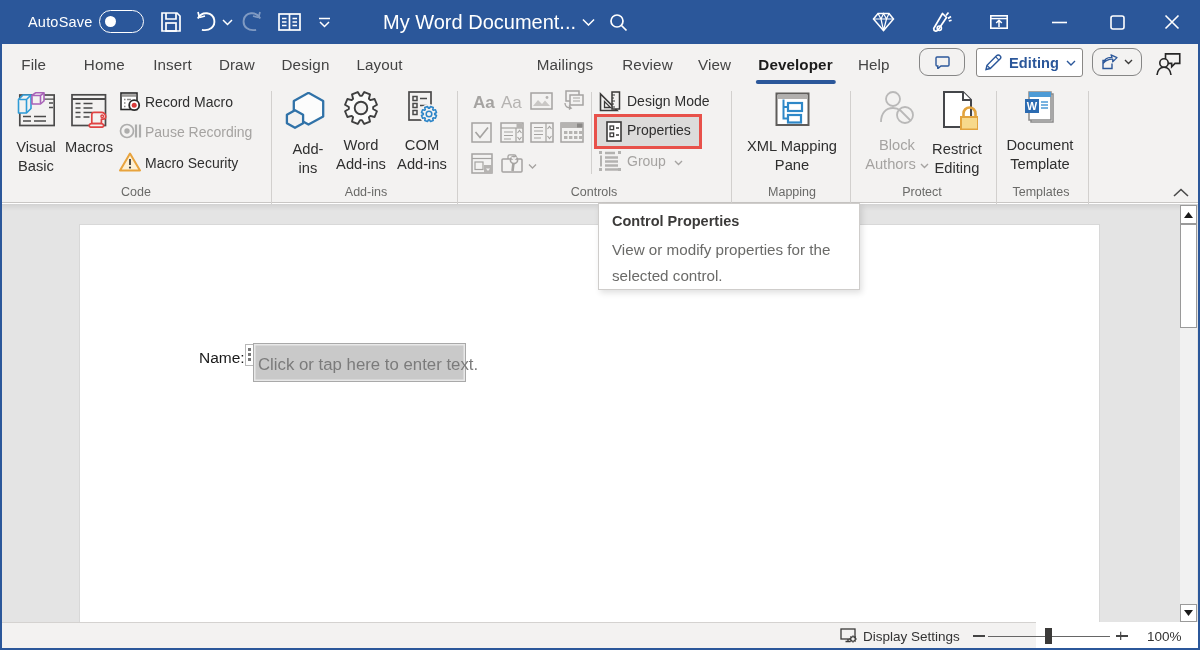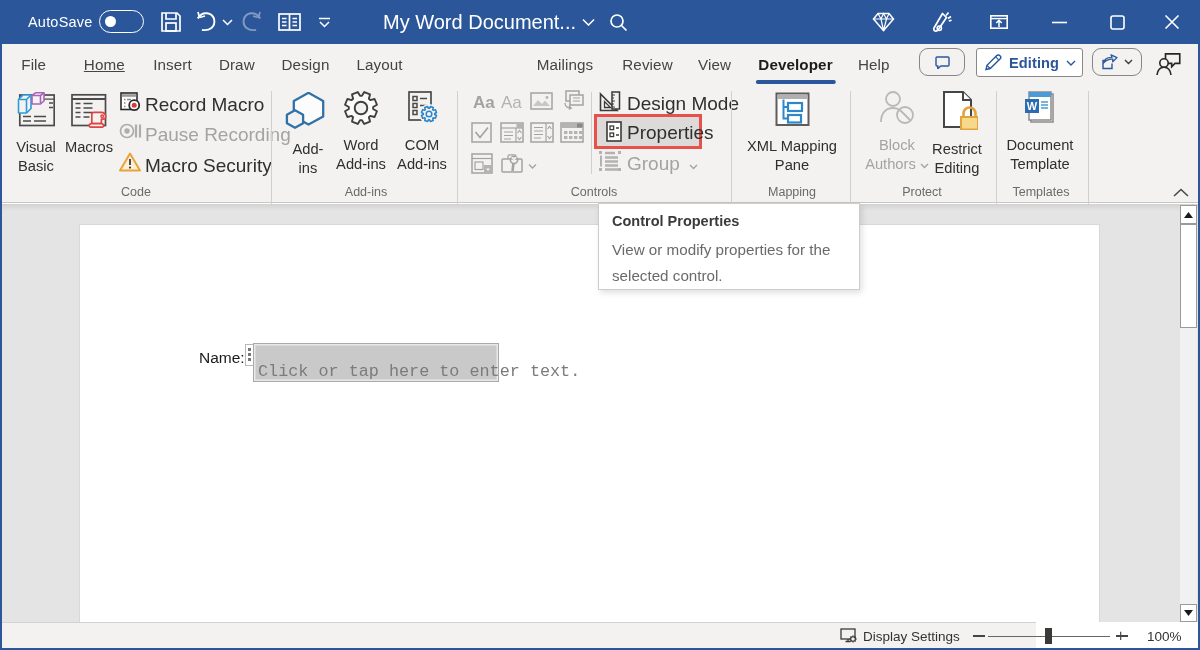--- a/index.html
+++ b/index.html
@@ -26,40 +26,40 @@
 .tab.sel::after { content:""; position:absolute; left:-3px; right:-3px; bottom:0.5px;
   height:3.5px; background:#2b579a; border-radius:2px; }
 
 .ribbon { position:absolute; left:0; top:84px; width:1200px; height:119px;
   background:#f3f2f1; border-bottom:1px solid #c8c6c4; }
 .grp-sep { position:absolute; top:7px; height:172px; width:1px; background:#d2d0ce; }
 .grp-label { position:absolute; top:101px; font-size:12.5px; color:#6a6a68;
   text-align:center; white-space:nowrap; transform:translateX(-50%); }
 .bigbtn { position:absolute; top:4px; width:70px; text-align:center; }
 .bigbtn .bl { font-size:14.7px; color:#2f2f2f; line-height:19.5px; margin-top:9.5px; white-space:nowrap; }
-.smalltxt { font-size:19px; color:#2f2f2f; }
+.smalltxt { font-size:14px; color:#2f2f2f; }
 .gray { color:#a5a3a1 !important; }
 
 .docarea { position:absolute; left:0; top:204px; width:1200px; height:418px;
   background:#e4e4e4; }
 .page { position:absolute; left:79px; top:20px; width:1021px; height:398px;
   background:#fff; border:1px solid #d8d8d8; border-bottom:none; }
 .vscroll { position:absolute; left:1180px; top:1px; width:17px; height:417px;
   background:#f1f1f1; }
 
 .tooltip { position:absolute; left:598px; top:-1px; width:262px; height:87px;
   background:#fff; border:1px solid #cfcdcb; box-shadow:2px 3px 6px rgba(0,0,0,.12);
   padding:9px 13px; }
 .tooltip h4 { font-size:14.5px; color:#3b3a39; margin-bottom:7px; line-height:17px; }
 .tooltip p { font-size:15.2px; color:#6a6a68; line-height:26px; }
 .nametxt { font-size:15.5px; color:#1a1a1a; }
 .cc-handle { width:9px; height:22px; background:#fff; border:1px solid #b8b8b8;
   display:flex; align-items:center; justify-content:center; }
-.cc-box { width:246px; height:39px; background:#c9c9c9; border:1px solid #a9a9a9;
-  box-shadow:inset 0 0 0 1.5px #e8e8e8; display:flex; align-items:flex-end;font-family:Liberation Mono, monospace; }
+.cc-box { width:213px; height:39px; background:#c9c9c9; border:1px solid #a9a9a9;
+  box-shadow:inset 0 0 0 1.5px #e8e8e8; display:flex; align-items:center; }
 .cc-box span { font-size:16.8px; color:#7b7b7b; padding:4px 0 0 4px; white-space:nowrap; }
 
 .statusbar { position:absolute; left:0; top:622px; width:1036px; height:26px;
   background:#f3f2f1; border-top:1px solid #d4d2d0; font-size:13.5px; color:#333; }
 .bluestrip { position:absolute; left:0; top:648px; width:1200px; height:2px; background:#2b579a; }
 svg { display:block; }
 </style>
 </head>
 <body>
 
@@ -147,21 +147,21 @@
     </div>
   <div class="tb-item" style="left:1164px;">
       <svg width="16" height="16" viewBox="0 0 16 16">
         <path d="M1.5 1.5l13 13M14.5 1.5l-13 13" stroke="#fff" stroke-width="1.6"></path>
       </svg>
     </div>
 </div>
 
 <div class="tabrow">
   <span class="tab" style="left:33.7px;">File</span>
-    <span class="tab" style="left:104.3px;text-decoration:underline;">Home</span>
+    <span class="tab" style="left:104.3px;">Home</span>
     <span class="tab" style="left:172.5px;">Insert</span>
     <span class="tab" style="left:236.8px;">Draw</span>
     <span class="tab" style="left:305.5px;">Design</span>
     <span class="tab" style="left:379.5px;">Layout</span>
     <span class="tab" style="left:565px;">Mailings</span>
     <span class="tab" style="left:647.5px;">Review</span>
     <span class="tab" style="left:714.5px;">View</span>
     <span class="tab sel" style="left:795.5px;">Developer</span>
     <span class="tab" style="left:873.8px;">Help</span>
   <div style="position:absolute;left:919px;top:4px;width:46px;height:28px;border:1px solid #868686;border-radius:9px;display:flex;align-items:center;justify-content:center;background:transparent;">

